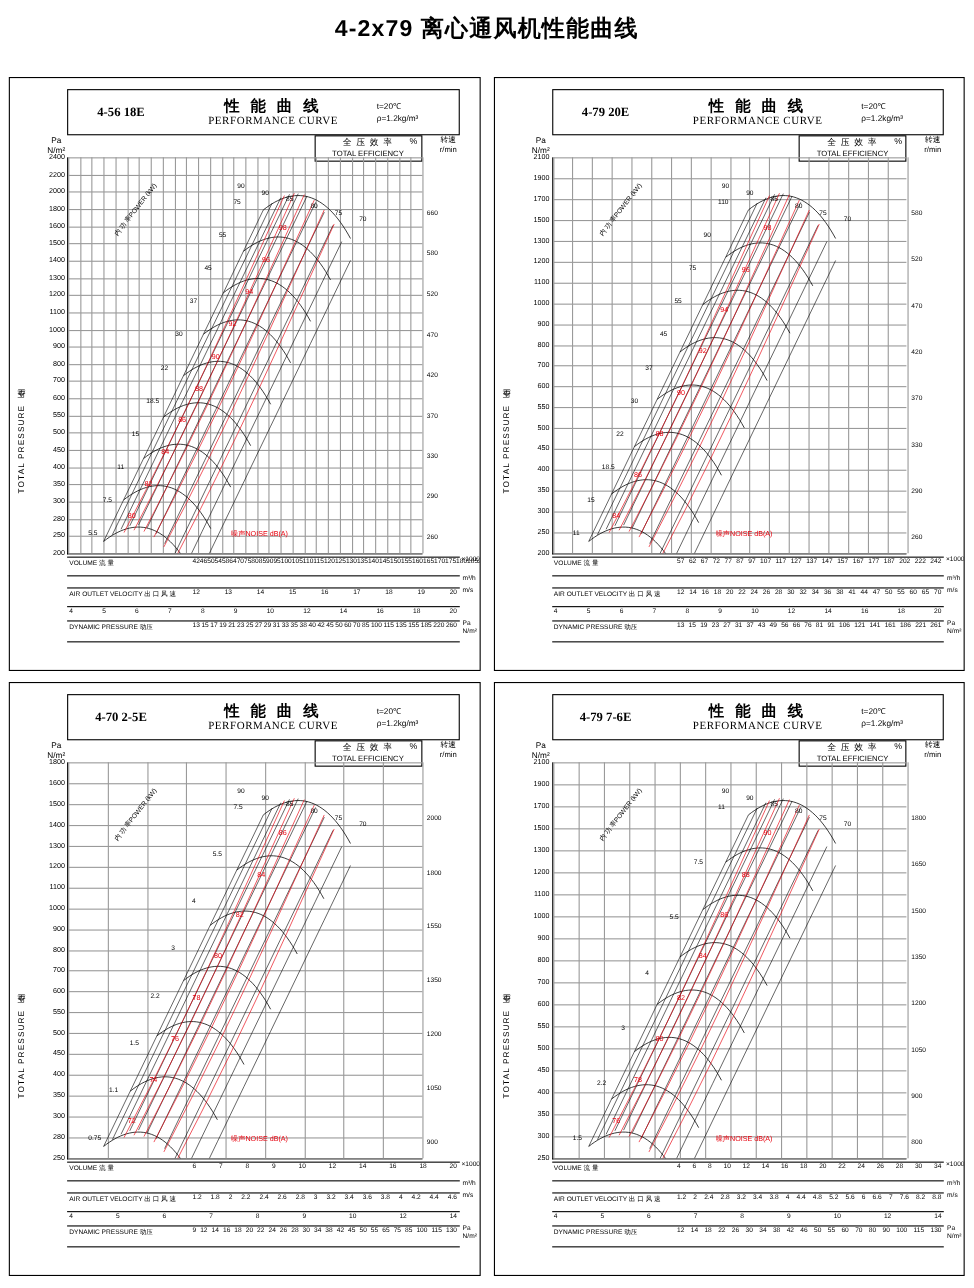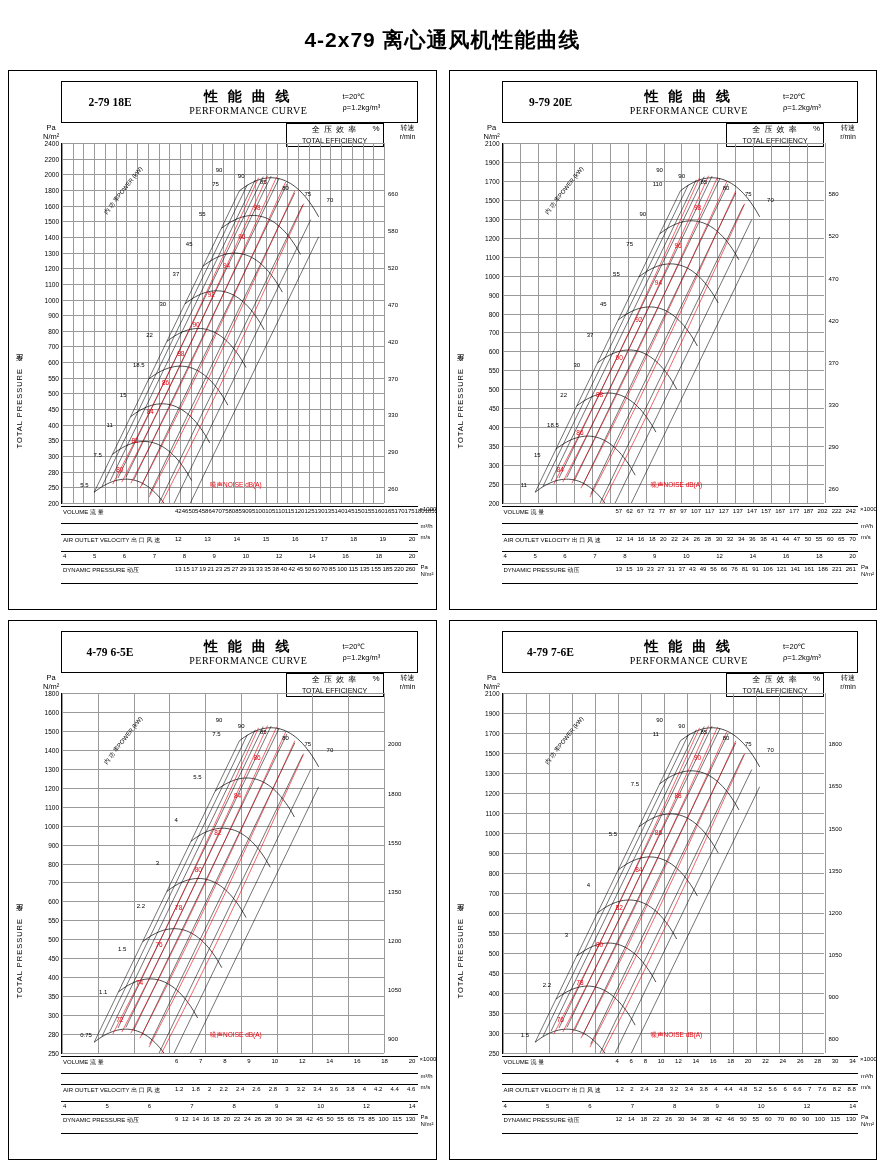--- a/index.html
+++ b/index.html
@@ -11,21 +11,20 @@
     position:relative;
     overflow:hidden;
   }
   .page-title{
     text-align:center;
     font-size:21px;
     font-weight:bold;
     letter-spacing:1px;
     padding-top:12px;
     font-family:"Liberation Sans", sans-serif;
-    margin-top:14px;
   }
   .grid{
     position:absolute;
     top:70px;left:8px;
     width:869px;height:1090px;
     display:grid;
     grid-template-columns:1fr 1fr;
     grid-template-rows:1fr 1fr;
     gap:10px 12px;
   }
@@ -167,21 +166,21 @@
 </style>
 </head>
 <body>
 
 <div class="page-title">4-2x79 离心通风机性能曲线</div>
 
 <div class="grid">
 
   <div class="panel">
     <div class="p-head">
-      <div class="p-model">2-79 18E</div>
+      <div class="p-model">4-56 18E</div>
       <div style="flex:1;">
         <div class="p-cn">性 能 曲 线</div>
         <div class="p-en">PERFORMANCE  CURVE</div>
       </div>
       <div class="p-cond">
         <div>t=20℃</div>
         <div>ρ=1.2kg/m³</div>
       </div>
     </div>
     <div class="p-eff">
@@ -460,21 +459,21 @@
           <div class="scale-unit">
             <div>Pa</div>
             <div>N/m²</div>
           </div>
         </div>
       </div>
   </div>
 
   <div class="panel">
     <div class="p-head">
-      <div class="p-model">9-79 20E</div>
+      <div class="p-model">4-79 20E</div>
       <div style="flex:1;">
         <div class="p-cn">性 能 曲 线</div>
         <div class="p-en">PERFORMANCE  CURVE</div>
       </div>
       <div class="p-cond">
         <div>t=20℃</div>
         <div>ρ=1.2kg/m³</div>
       </div>
     </div>
     <div class="p-eff">
@@ -724,21 +723,21 @@
           <div class="scale-unit">
             <div>Pa</div>
             <div>N/m²</div>
           </div>
         </div>
       </div>
   </div>
 
   <div class="panel">
     <div class="p-head">
-      <div class="p-model">4-79 6-5E</div>
+      <div class="p-model">4-70 2-5E</div>
       <div style="flex:1;">
         <div class="p-cn">性 能 曲 线</div>
         <div class="p-en">PERFORMANCE  CURVE</div>
       </div>
       <div class="p-cond">
         <div>t=20℃</div>
         <div>ρ=1.2kg/m³</div>
       </div>
     </div>
     <div class="p-eff">

